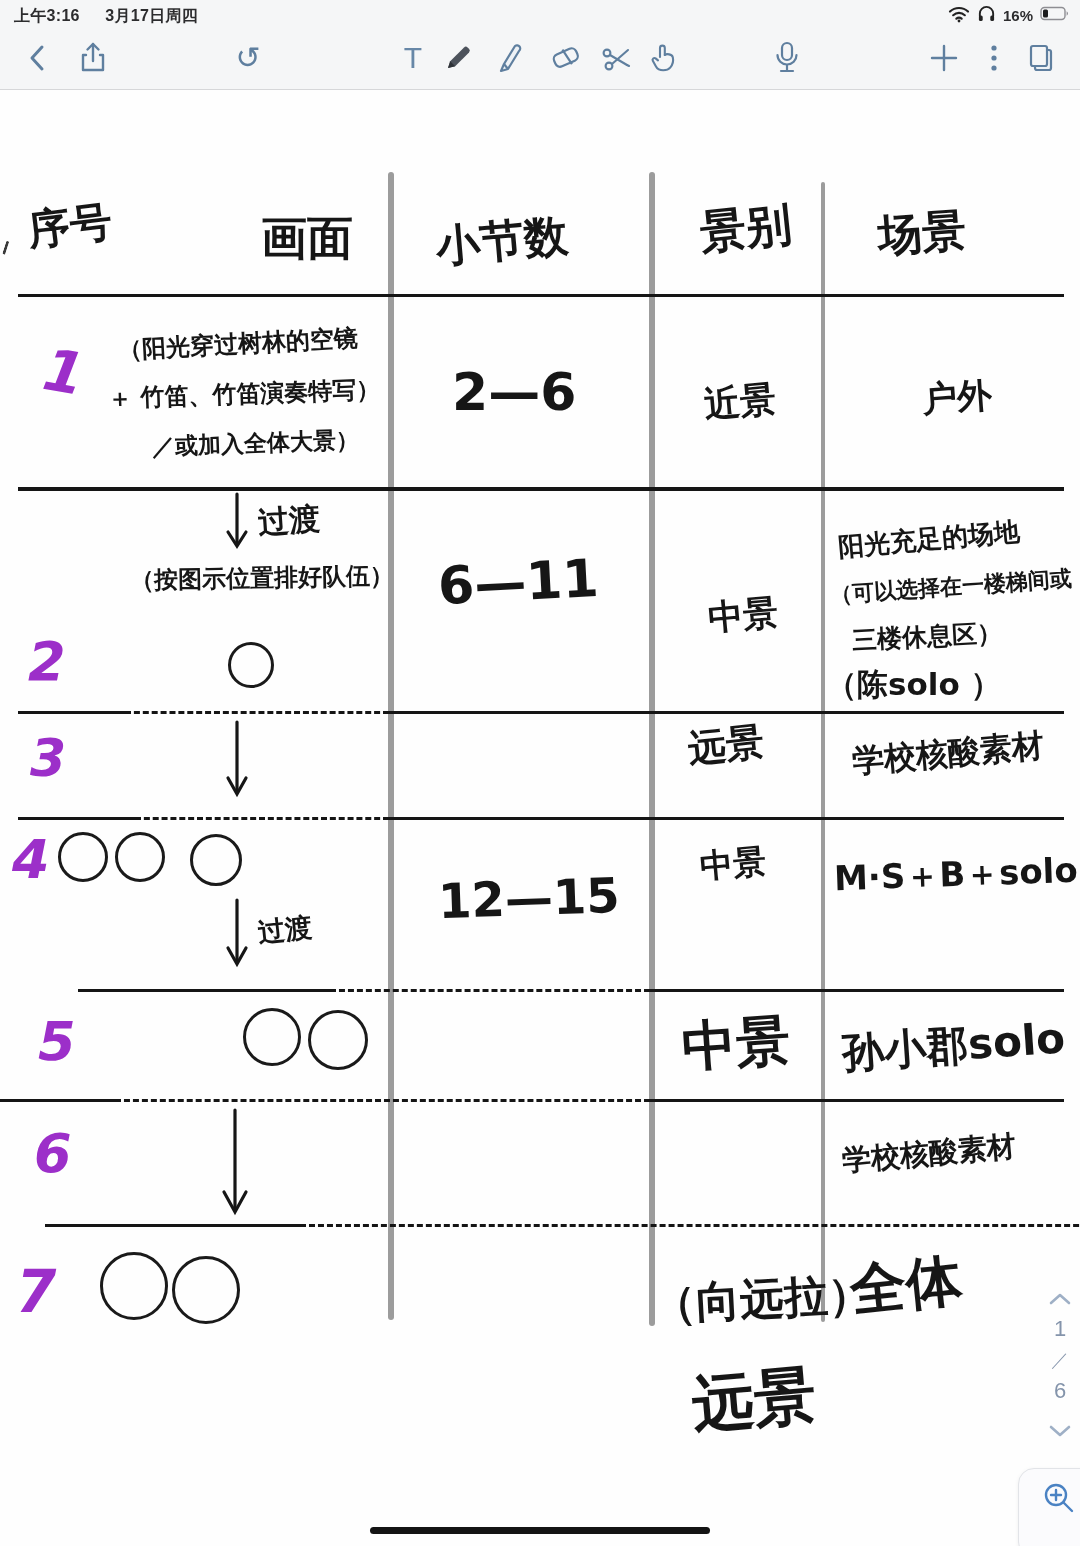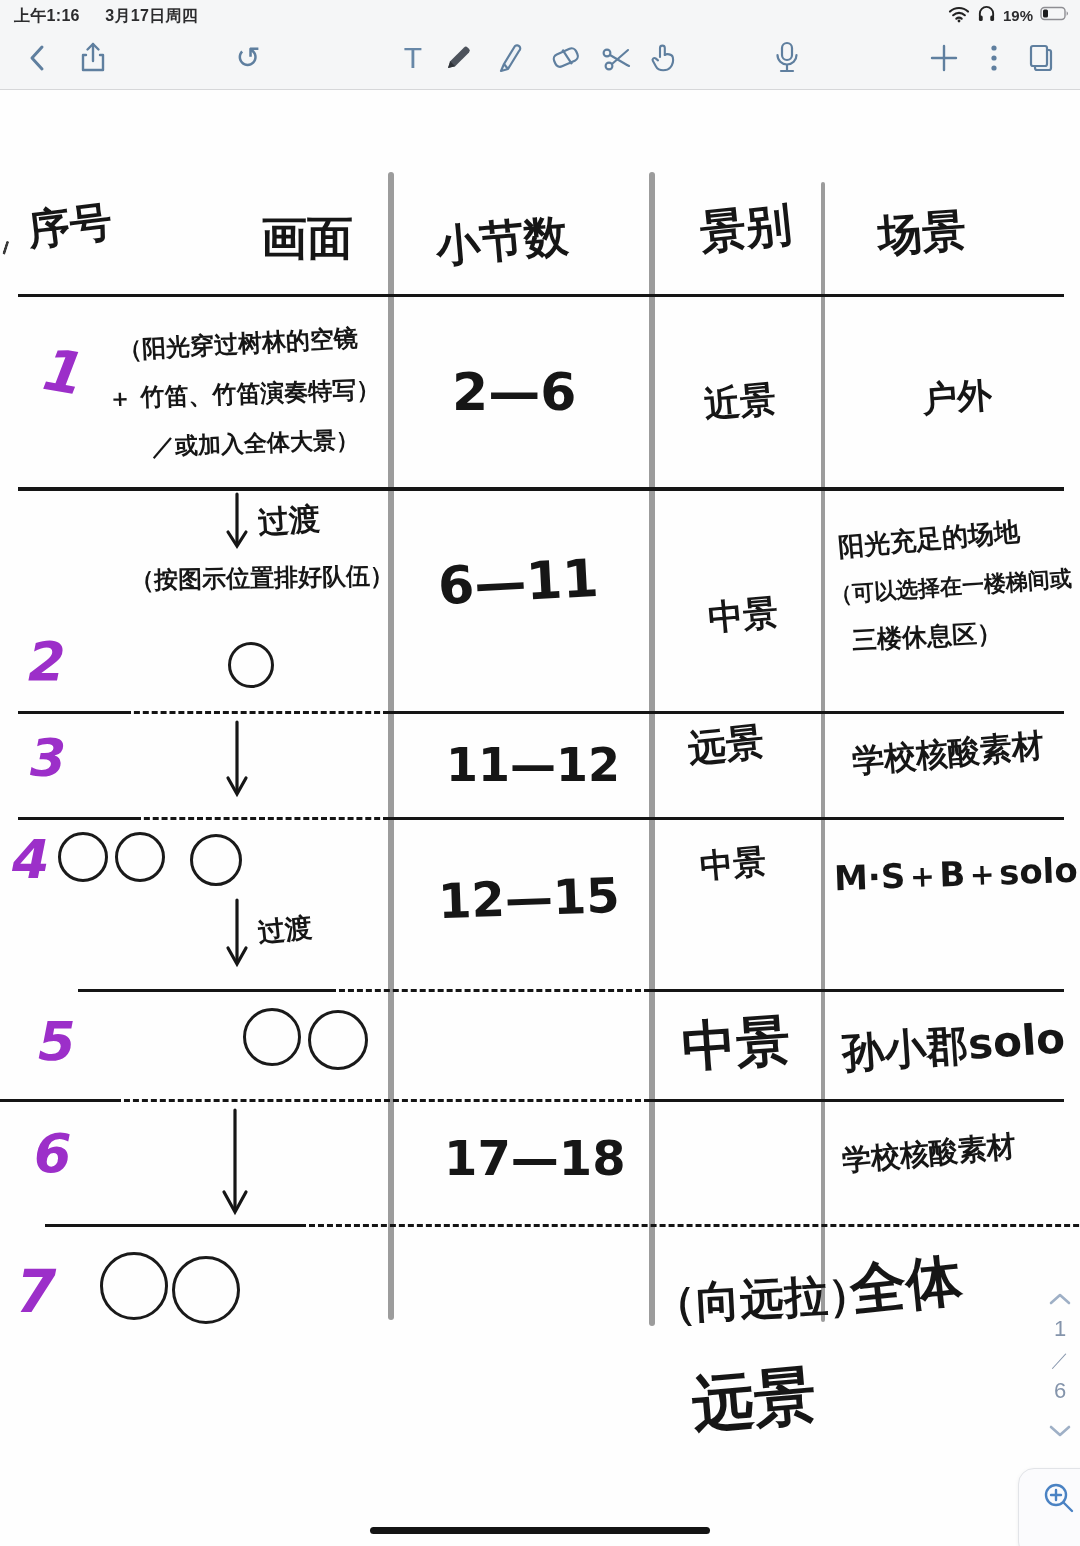--- a/index.html
+++ b/index.html
@@ -34,41 +34,41 @@
   .homebar{position:absolute;left:370px;top:1527px;width:340px;height:7px;border-radius:4px;background:#141414;}
   .stray{position:absolute;left:4px;top:152px;width:8px;height:14px;border-left:3px solid #3a3a3a;transform:rotate(18deg);border-radius:2px;}
 </style>
 </head>
 <body>
 
 <div class="screen">
 
   <div class="statusbar">
     <div class="left">
-      <span>上午1:16</span>
+      <span>上午3:16</span>
       <span style="display:inline-block;width:16px;"></span>
       <span>3月17日周四</span>
     </div>
     <div class="right">
       <span>
         <svg width="22" height="18" viewBox="0 0 22 18" fill="none" stroke="#222" stroke-width="2.2" stroke-linecap="round">
           <path d="M2 6.5 C7 1.8 15 1.8 20 6.5"></path>
           <path d="M5.2 10.2 C8.6 7.2 13.4 7.2 16.8 10.2"></path>
           <path d="M8.4 13.7 C9.9 12.5 12.1 12.5 13.6 13.7"></path>
           <circle cx="11" cy="16" r="1.4" fill="#222" stroke="none"></circle>
         </svg>
       </span>
       <span>
         <svg width="19" height="19" viewBox="0 0 20 20" fill="none" stroke="#222" stroke-width="2" stroke-linecap="round">
           <path d="M3 13 V10 a7 7 0 0 1 14 0 v3"></path>
           <rect x="2" y="12" width="4" height="6" rx="1.6" fill="#222" stroke="none"></rect>
           <rect x="14" y="12" width="4" height="6" rx="1.6" fill="#222" stroke="none"></rect>
         </svg>
       </span>
-      <span class="pct">19%</span>
+      <span class="pct">16%</span>
       <span>
         <svg width="30" height="15" viewBox="0 0 30 15">
           <rect x="1" y="1.5" width="24" height="12" rx="3.5" fill="none" stroke="#8e8e93" stroke-width="1.4"></rect>
           <rect x="3" y="3.5" width="5" height="8" rx="1.5" fill="#1c1c1e"></rect>
           <path d="M26.6 5.2 v4.6 a2.6 2.6 0 0 0 0 -4.6" fill="#8e8e93"></path>
         </svg>
       </span>
     </div>
   </div>
 
@@ -209,27 +209,27 @@
         <path d="M6 40 L15 54 L24 40"></path>
     </svg>
     <div class="hw" style="left:258px;top:410px;font-size:31px;transform:rotate(-4deg);">过渡</div>
     <div class="hw" style="left:130px;top:472px;font-size:24px;transform:rotate(-1deg);">（按图示位置排好队伍）</div>
     <div class="circle" style="left:228px;top:552px;width:40px;height:40px;"></div>
     <div class="hw" style="left:438px;top:462px;font-size:52px;transform:rotate(-3deg);">6—11</div>
     <div class="hw" style="left:708px;top:502px;font-size:35px;transform:rotate(-5deg);">中景</div>
     <div class="hw" style="left:838px;top:432px;font-size:26px;transform:rotate(-5deg);">阳光充足的场地</div>
     <div class="hw" style="left:830px;top:482px;font-size:22px;transform:rotate(-4deg);">（可以选择在一楼梯间或</div>
     <div class="hw" style="left:852px;top:530px;font-size:25px;transform:rotate(-3deg);">三楼休息区）</div>
+    <div class="hw" style="left:826px;top:574px;font-size:31px;">（陈solo ）</div>
 
     <div class="pnum" style="left:30px;top:638px;font-size:52px;">3</div>
     <svg class="arrow" style="left:222px;top:630px;" width="30" height="80" viewBox="0 0 30 80" fill="none" stroke="#161616" stroke-width="3.2" stroke-linecap="round">
       <path d="M15 2 V72"></path>
         <path d="M6 58 L15 74 L24 58"></path>
     </svg>
-    <div class="hw" style="left:446px;top:648px;font-size:46px;">11—12</div>
     <div class="hw" style="left:688px;top:630px;font-size:38px;transform:rotate(-6deg);">远景</div>
     <div class="hw" style="left:852px;top:642px;font-size:32px;transform:rotate(-5deg);">学校核酸素材</div>
 
     <div class="pnum" style="left:12px;top:738px;font-size:54px;">4</div>
     <div class="circle" style="left:58px;top:742px;width:44px;height:44px;"></div>
     <div class="circle" style="left:115px;top:742px;width:44px;height:44px;"></div>
     <div class="circle" style="left:190px;top:744px;width:46px;height:46px;"></div>
     <svg class="arrow" style="left:222px;top:808px;" width="30" height="72" viewBox="0 0 30 72" fill="none" stroke="#161616" stroke-width="3.2" stroke-linecap="round">
       <path d="M15 2 V64"></path>
         <path d="M6 50 L15 66 L24 50"></path>
@@ -243,21 +243,20 @@
     <div class="circle" style="left:243px;top:918px;width:52px;height:52px;"></div>
     <div class="circle" style="left:308px;top:920px;width:54px;height:54px;"></div>
     <div class="hw" style="left:682px;top:918px;font-size:54px;transform:rotate(-4deg);">中景</div>
     <div class="hw" style="left:842px;top:928px;font-size:42px;transform:rotate(-4deg);">孙小郡solo</div>
 
     <div class="pnum" style="left:34px;top:1032px;font-size:54px;">6</div>
     <svg class="arrow" style="left:218px;top:1018px;" width="34" height="112" viewBox="0 0 34 112" fill="none" stroke="#161616" stroke-width="3.2" stroke-linecap="round">
       <path d="M17 2 V102"></path>
         <path d="M6 84 L17 104 L28 84"></path>
     </svg>
-    <div class="hw" style="left:444px;top:1040px;font-size:48px;">17—18</div>
     <div class="hw" style="left:842px;top:1044px;font-size:29px;transform:rotate(-5deg);">学校核酸素材</div>
 
     <div class="pnum" style="left:16px;top:1168px;font-size:58px;">7</div>
     <div class="circle" style="left:100px;top:1162px;width:62px;height:62px;"></div>
     <div class="circle" style="left:172px;top:1166px;width:62px;height:62px;"></div>
     <div class="hw" style="left:652px;top:1180px;font-size:44px;transform:rotate(-3deg);">（向远拉）</div>
     <div class="hw" style="left:850px;top:1158px;font-size:56px;transform:rotate(-6deg);">全体</div>
     <div class="hw" style="left:692px;top:1268px;font-size:62px;transform:rotate(-5deg);">远景</div>
   </div>
 

